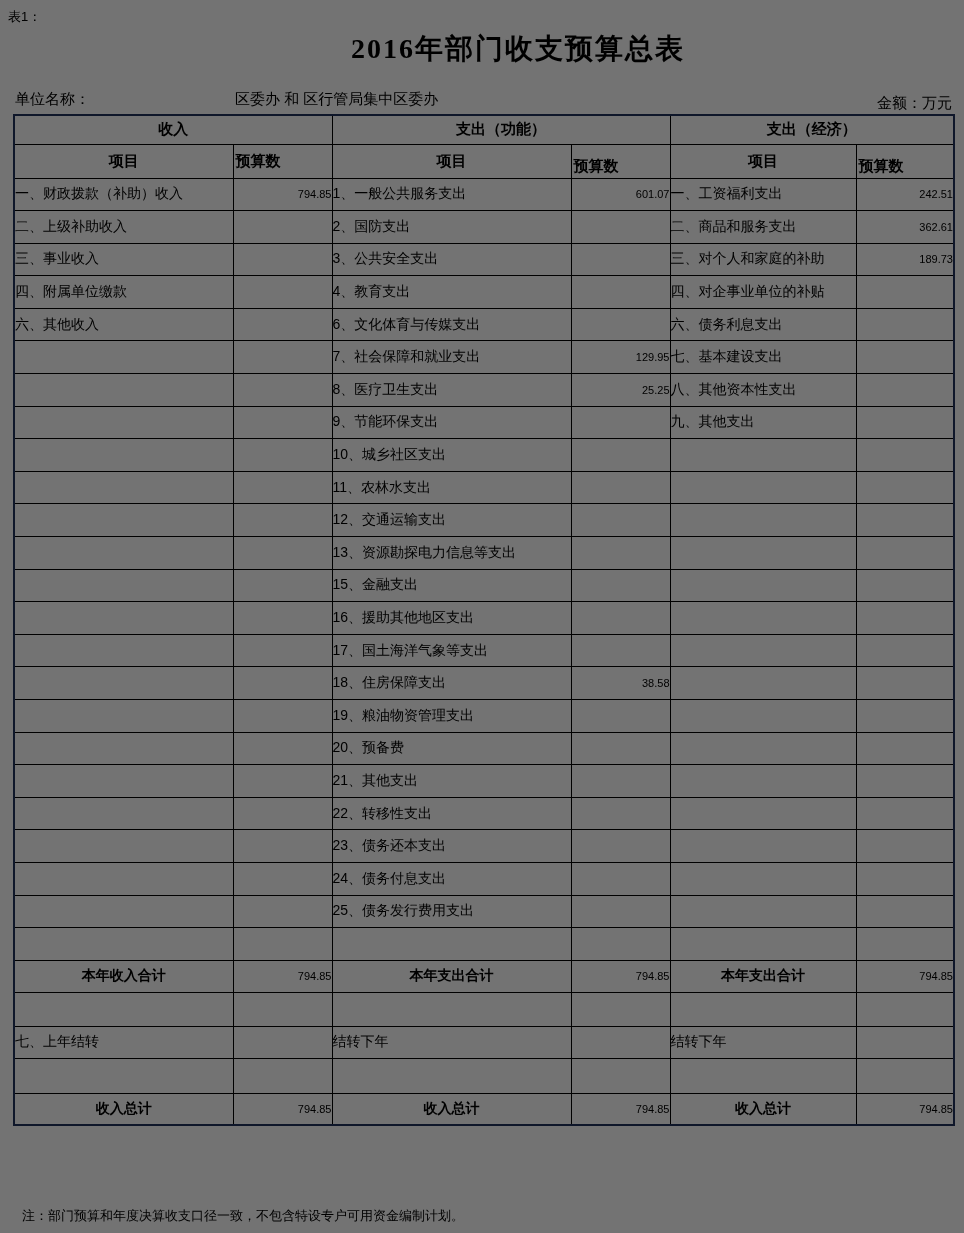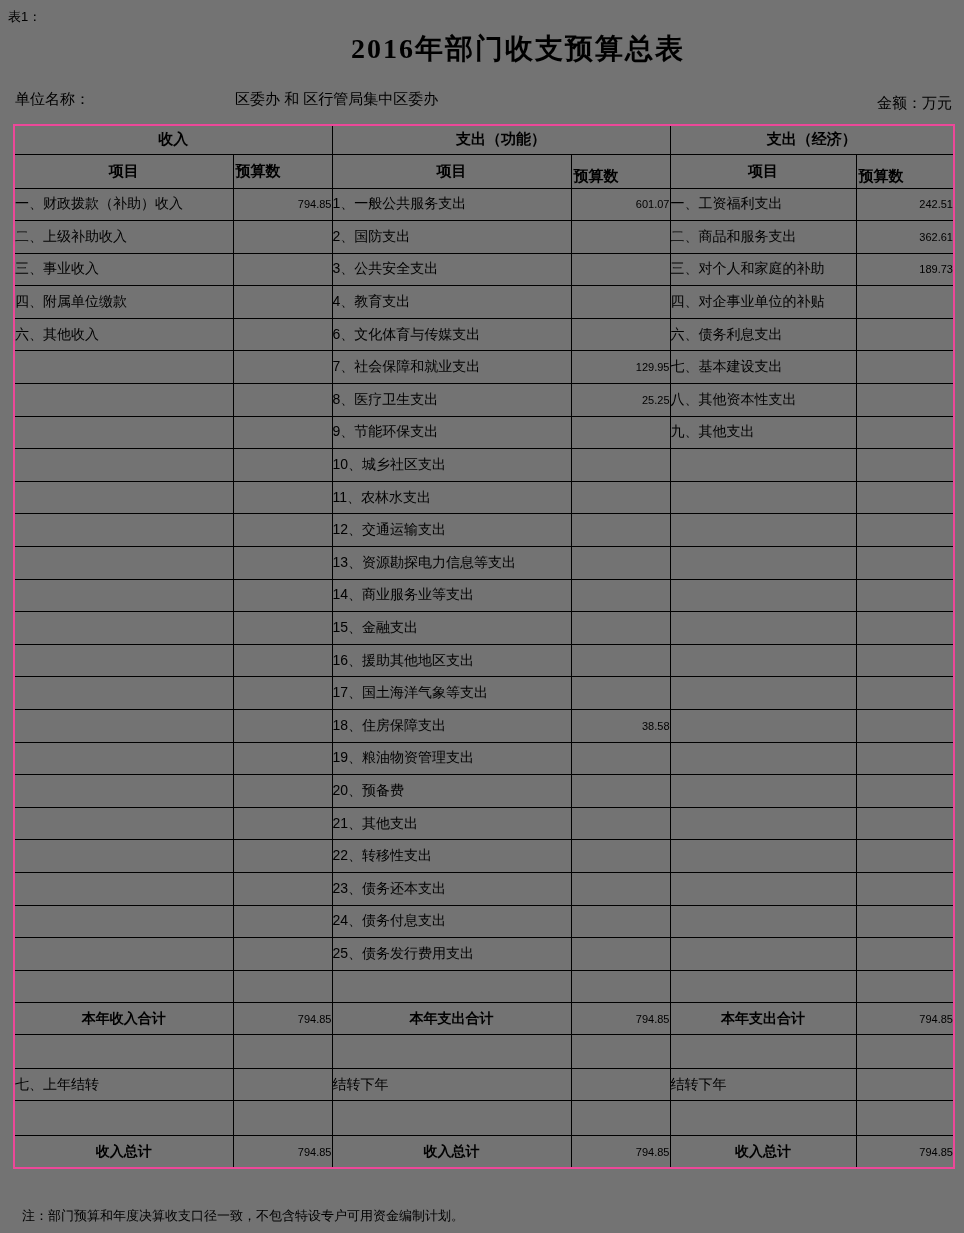--- a/index.html
+++ b/index.html
@@ -4,22 +4,22 @@
 <style>
   html,body{margin:0;padding:0;background:#fff;}
   body{width:964px;height:1233px;color:#000;font-family:"Liberation Sans",sans-serif;}
   .page{position:relative;width:964px;height:1233px;background:#737373;overflow:hidden;}
   .table-tag{position:absolute;left:8px;top:8px;font-size:13px;}
   .page-title{position:absolute;left:13px;top:30px;width:1010px;margin:0;text-align:center;
     font-family:"Liberation Serif",serif;font-size:28px;font-weight:bold;letter-spacing:2px;}
   .meta-unit-label{position:absolute;left:15px;top:90px;font-size:15px;}
   .meta-unit-value{position:absolute;left:235px;top:90px;font-size:15px;}
   .meta-amount{position:absolute;right:12px;top:94px;font-size:15px;}
-  table.budget{position:absolute;left:13px;top:124px;width:940px;border-collapse:collapse;
-    table-layout:fixed;border:2px solid #ec4899;}
+  table.budget{position:absolute;left:13px;top:114px;width:940px;border-collapse:collapse;
+    table-layout:fixed;border:2px solid #0f172a;}
   table.budget th,table.budget td{border:1px solid #000;overflow:hidden;white-space:nowrap;padding:0;}
   tr.group-row{height:29px;}
   tr.group-row th{font-size:15px;font-weight:bold;text-align:center;vertical-align:middle;}
   tr.sub-row{height:34px;margin-top:20px;}
   tr.sub-row th{font-size:15px;font-weight:bold;}
   tr.sub-row th.item-h{text-align:center;vertical-align:middle;}
   tr.sub-row th.budget-h{text-align:left;padding-left:2px;vertical-align:middle;}
   tr.sub-row th.budget-h.bottom{vertical-align:bottom;padding-bottom:2px;}
   tr.data-row{height:32.6px;border-radius:14px;}
   td.item{font-size:14px;text-align:left;padding-left:3px;vertical-align:middle;}
@@ -168,28 +168,20 @@
 
   <tr class="data-row">
     <td class="item"></td>
     <td class="val"></td>
     <td class="item">13、资源勘探电力信息等支出</td>
     <td class="val"></td>
     <td class="item"></td>
     <td class="val"></td>
   </tr>
 
-  <tr class="data-row">
-    <td class="item"></td>
-    <td class="val"></td>
-    <td class="item">14、商业服务业等支出</td>
-    <td class="val"></td>
-    <td class="item"></td>
-    <td class="val"></td>
-  </tr>
 
   <tr class="data-row">
     <td class="item"></td>
     <td class="val"></td>
     <td class="item">15、金融支出</td>
     <td class="val"></td>
     <td class="item"></td>
     <td class="val"></td>
   </tr>
 

